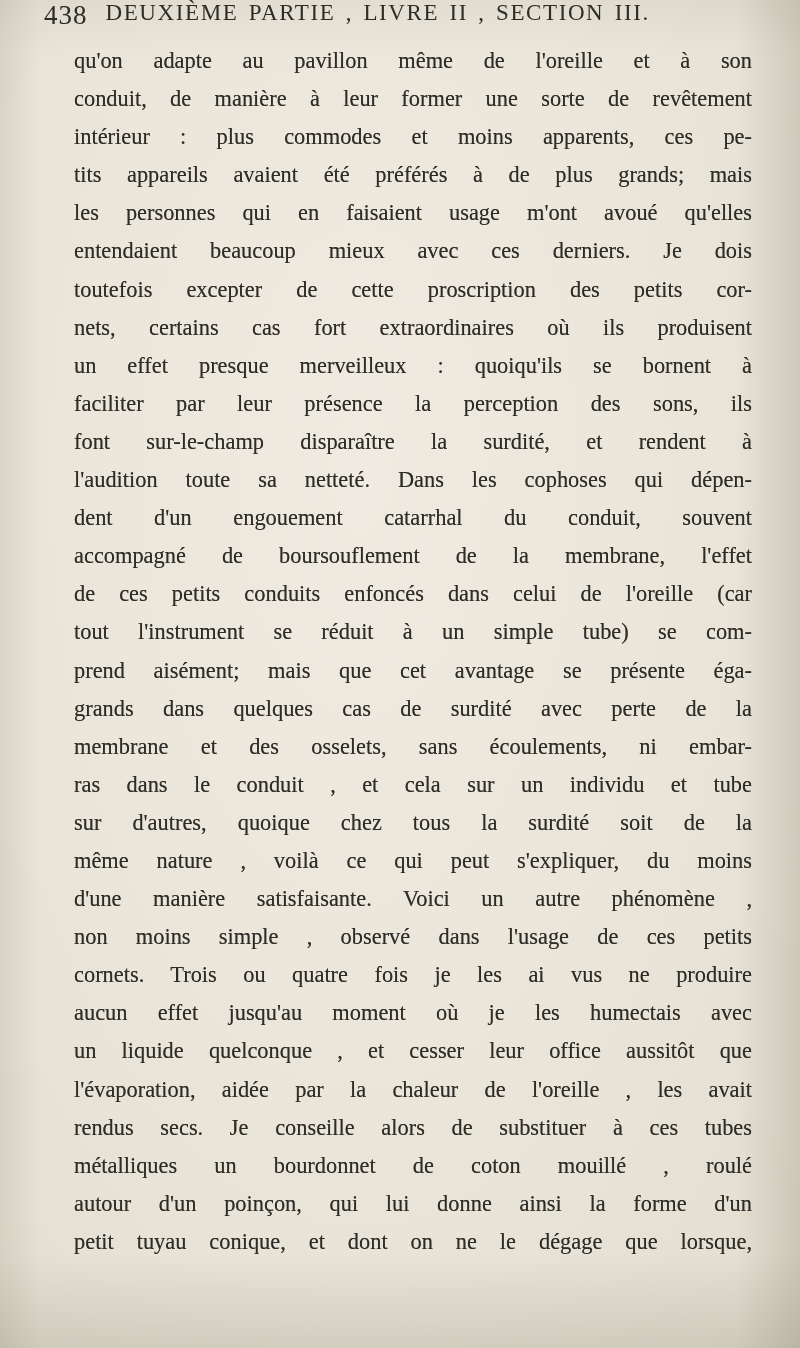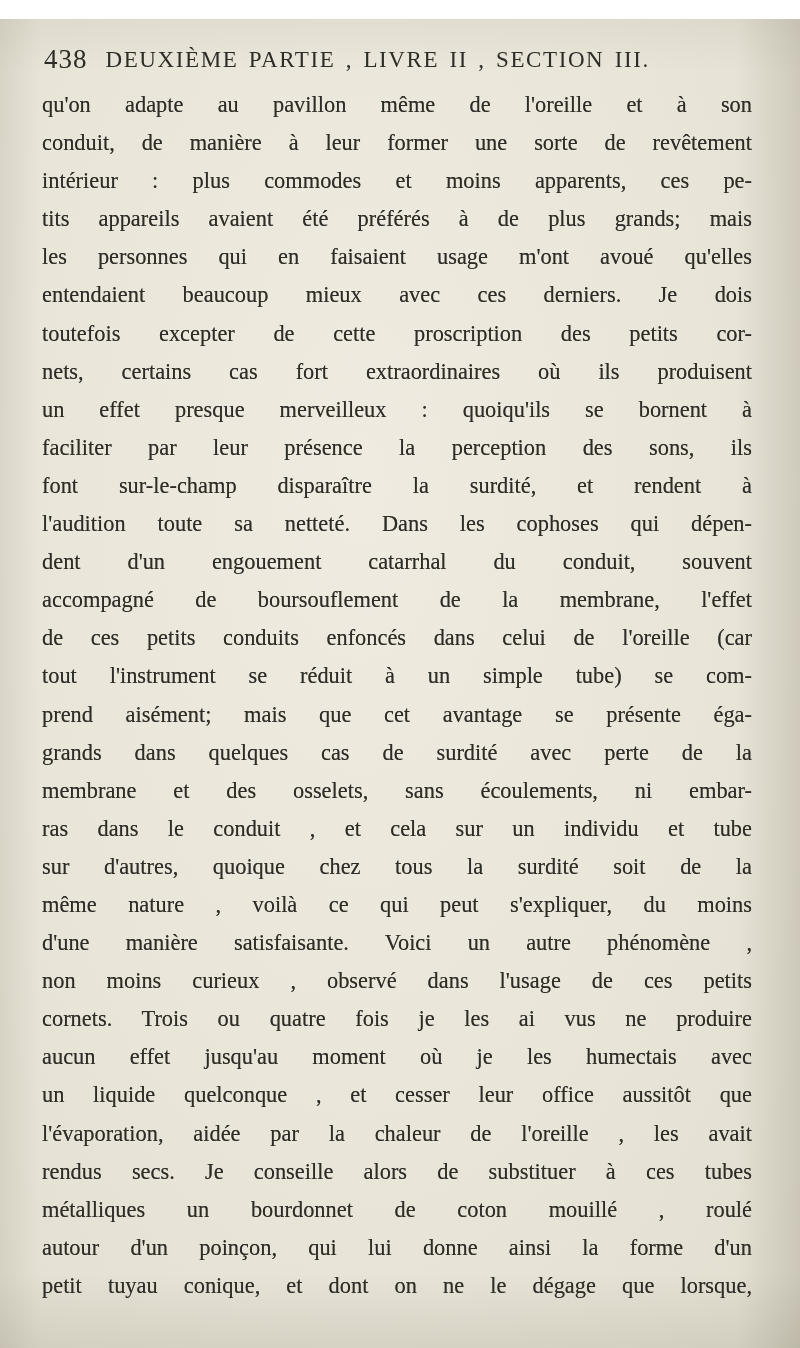--- a/index.html
+++ b/index.html
@@ -18,37 +18,37 @@
     width: 800px;
     height: 1348px;
     box-sizing: border-box;
     background:
       linear-gradient(to right, rgba(110,100,80,0.12) 0%, rgba(0,0,0,0) 5%, rgba(0,0,0,0) 92%, rgba(85,75,55,0.16) 100%),
       linear-gradient(to bottom, rgba(100,90,70,0.07) 0%, rgba(0,0,0,0) 4%, rgba(0,0,0,0) 93%, rgba(85,75,55,0.14) 100%),
       radial-gradient(ellipse at 45% 35%, #efebe0 0%, #e9e5d9 55%, #e1ddcf 100%);
   }
   .running-head {
     display: flex;
-    align-items: center;
-    padding: 25px 52px 0 44px;
-    margin-top: 19px;
+    align-items: flex-start;
+    padding: 0 52px 0 44px;
   }
   .page-number {
     font-size: 27px;
     letter-spacing: 1px;
     margin-right: 18px;
   }
   .head-title {
     font-size: 23px;
     letter-spacing: 1.6px;
     word-spacing: 3px;
     white-space: nowrap;
   }
   .text-block {
     padding: 11px 48px 0 42px;
+    margin-left: 32px;
   }
   .line {
     font-size: 22.4px;
     line-height: 38.1px;
     text-align: justify;
     text-align-last: justify;
     -moz-text-align-last: justify;
     text-shadow: 0 0 0.5px rgba(44,42,38,0.55);
     white-space: normal;
   }
@@ -78,21 +78,21 @@
       <div class="line">accompagné de boursouflement de la membrane, l'effet</div>
       <div class="line">de ces petits conduits enfoncés dans celui de l'oreille (car</div>
       <div class="line">tout l'instrument se réduit à un simple tube) se com-</div>
       <div class="line">prend aisément; mais que cet avantage se présente éga-</div>
       <div class="line">grands dans quelques cas de surdité avec perte de la</div>
       <div class="line">membrane et des osselets, sans écoulements, ni embar-</div>
       <div class="line">ras dans le conduit , et cela sur un individu et tube</div>
       <div class="line">sur d'autres, quoique chez tous la surdité soit de la</div>
       <div class="line">même nature , voilà ce qui peut s'expliquer, du moins</div>
       <div class="line">d'une manière satisfaisante. Voici un autre phénomène ,</div>
-      <div class="line">non moins curieux , observé dans l'usage de ces petits</div>
+      <div class="line">non moins simple , observé dans l'usage de ces petits</div>
       <div class="line">cornets. Trois ou quatre fois je les ai vus ne produire</div>
       <div class="line">aucun effet jusqu'au moment où je les humectais avec</div>
       <div class="line">un liquide quelconque , et cesser leur office aussitôt que</div>
       <div class="line">l'évaporation, aidée par la chaleur de l'oreille , les avait</div>
       <div class="line">rendus secs. Je conseille alors de substituer à ces tubes</div>
       <div class="line">métalliques un bourdonnet de coton mouillé , roulé</div>
       <div class="line">autour d'un poinçon, qui lui donne ainsi la forme d'un</div>
       <div class="line">petit tuyau conique, et dont on ne le dégage que lorsque,</div>
     </main>
 </div>

